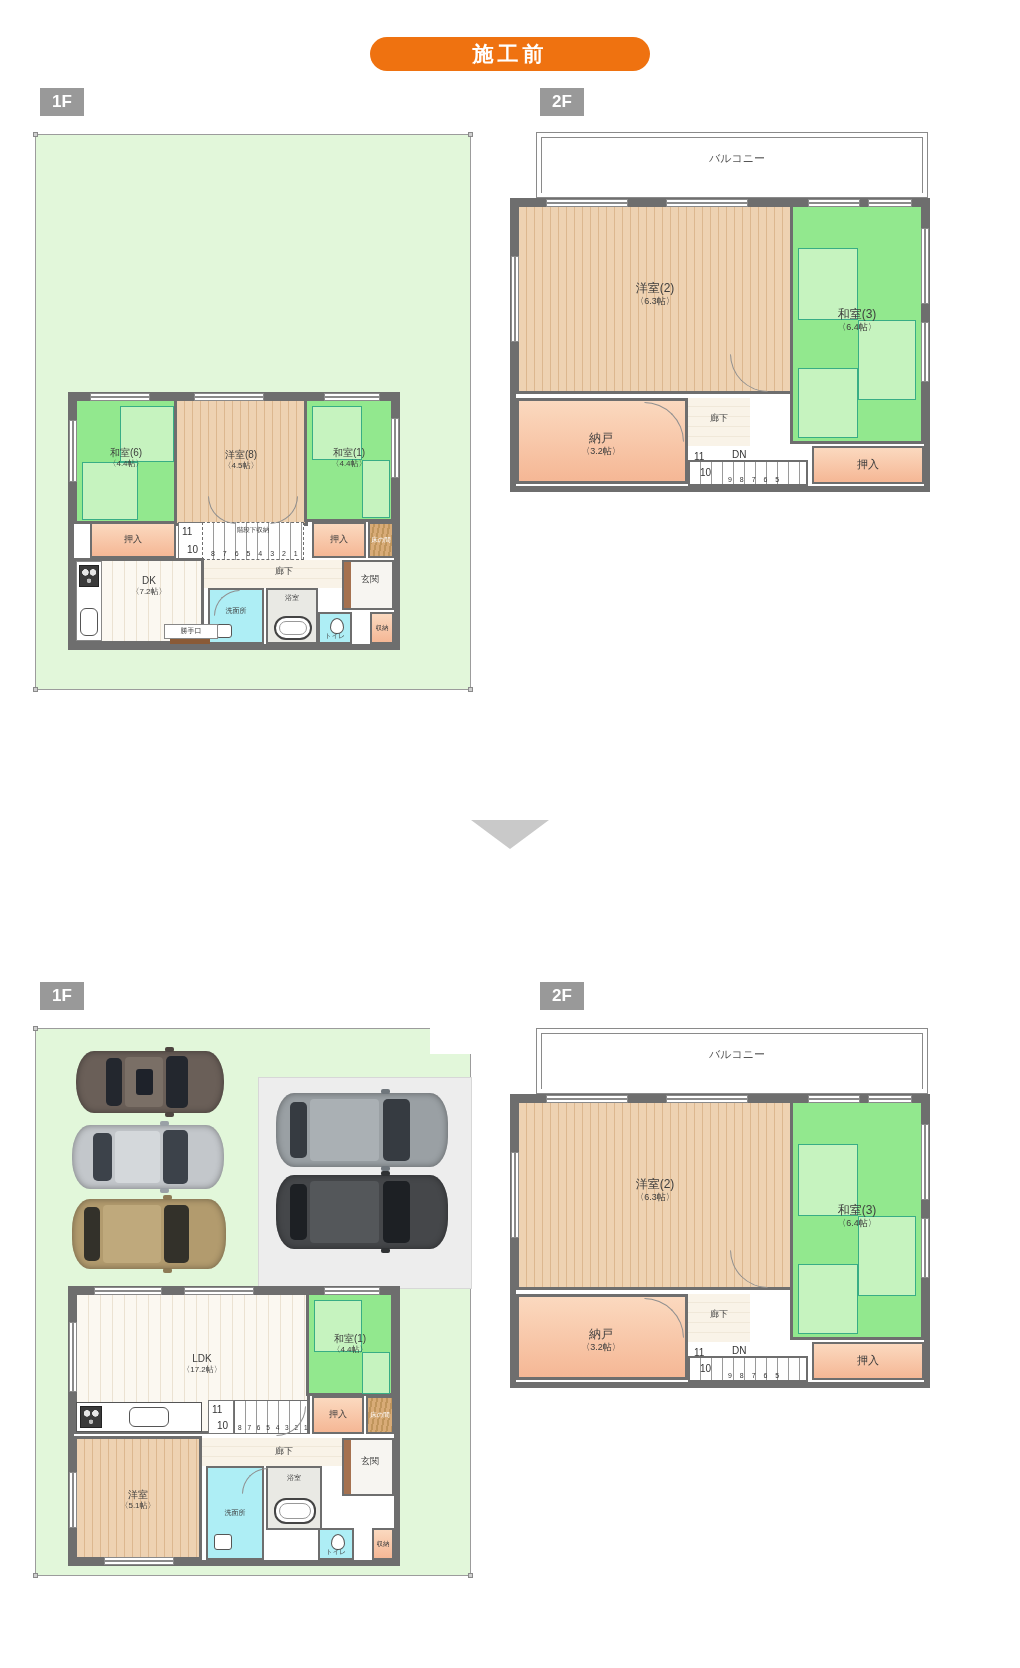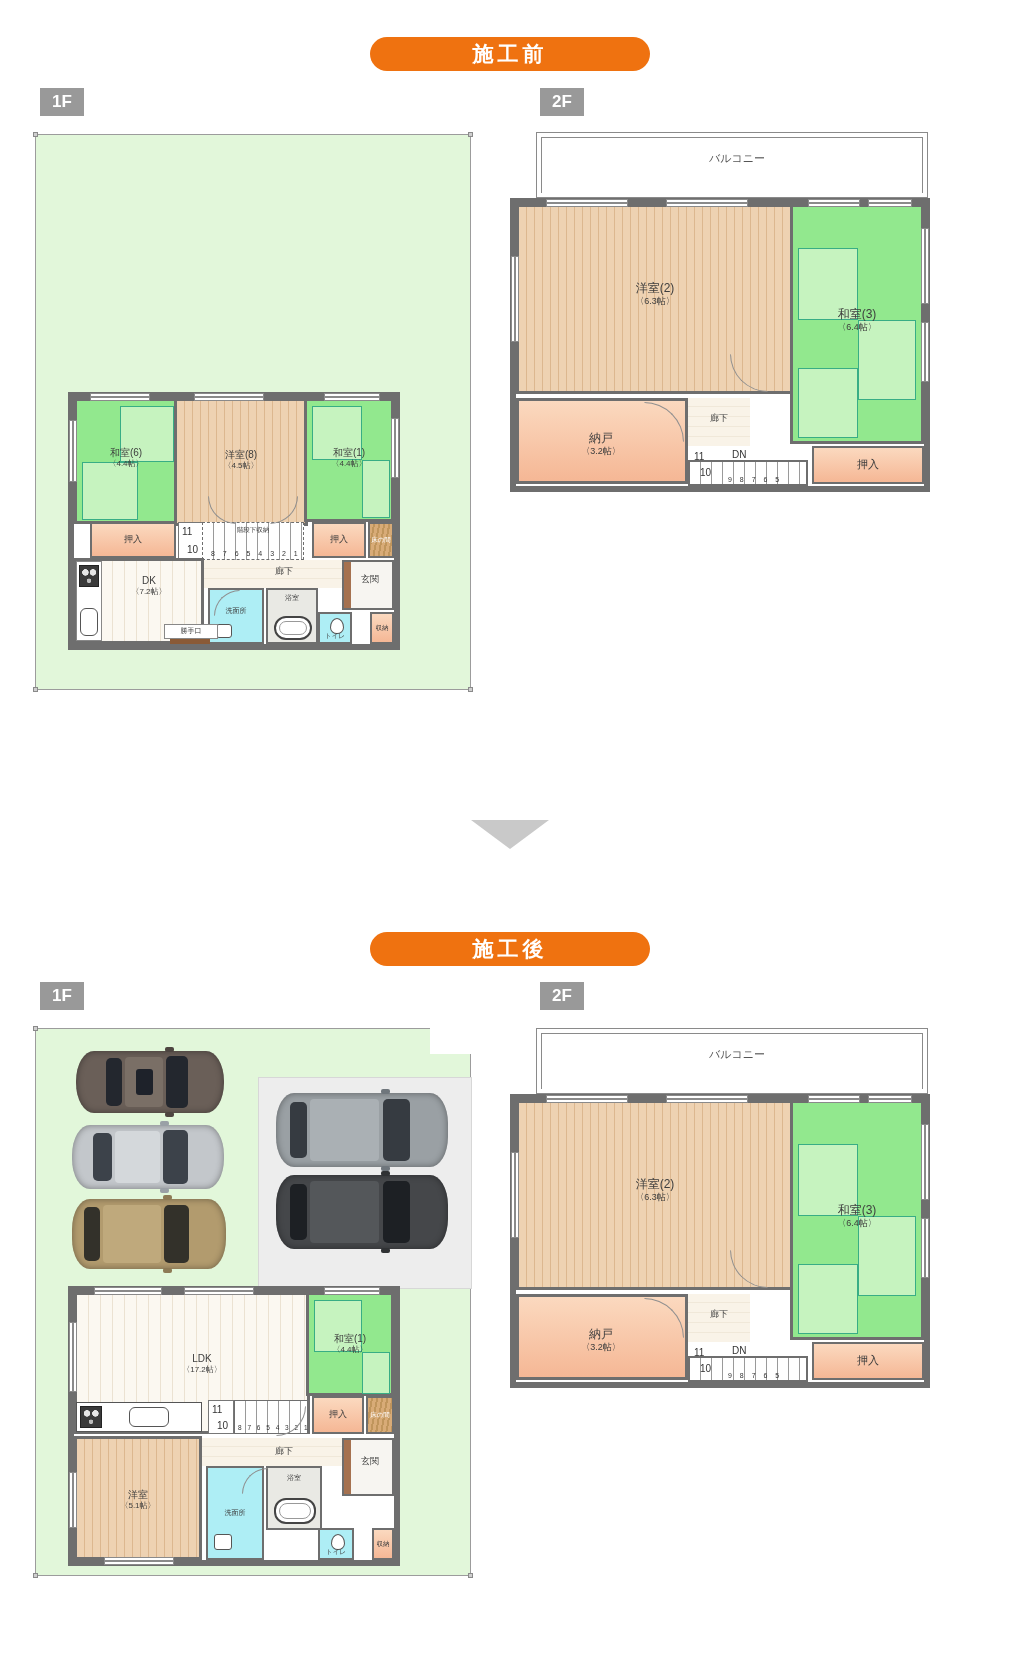--- a/index.html
+++ b/index.html
@@ -229,21 +229,20 @@
       <div class="abs winv" style="left:405px;top:24px;width:8px;height:76px;"></div>
       <div class="abs winv" style="left:405px;top:118px;width:8px;height:60px;"></div>
 
       <div class="abs arc" style="left:214px;top:150px;width:38px;height:38px;border-radius:0 0 0 100%;border-color:transparent transparent #8f8f8f #8f8f8f;"></div>
       <div class="abs arc" style="left:128px;top:198px;width:40px;height:40px;border-radius:0 100% 0 0;border-color:#8f8f8f #8f8f8f transparent transparent;"></div>
     </div>
   </div>
 
   <div class="abs tri" style="left:471px;top:820px;"></div>
 
-  <div class="abs pill" style="left:370px;top:932px;width:280px;height:34px;">施工後</div>
 
   <div class="abs fbadge" style="left:40px;top:982px;width:44px;height:28px;">1F</div>
   <div class="abs fbadge" style="left:540px;top:982px;width:44px;height:28px;">2F</div>
 
   <div class="abs site" style="left:35px;top:1028px;width:436px;height:548px;">
     <div class="abs" style="left:394px;top:-1px;width:42px;height:26px;background:#fff;"></div>
     <div class="abs" style="left:222px;top:48px;width:214px;height:212px;background:#ededed;border:1px solid #d7d7d7;"></div>
     <div class="abs handle" style="left:-3px;top:-3px;"></div>
     <div class="abs handle" style="left:-3px;bottom:-3px;"></div>
     <div class="abs handle" style="right:-3px;bottom:-3px;"></div>

